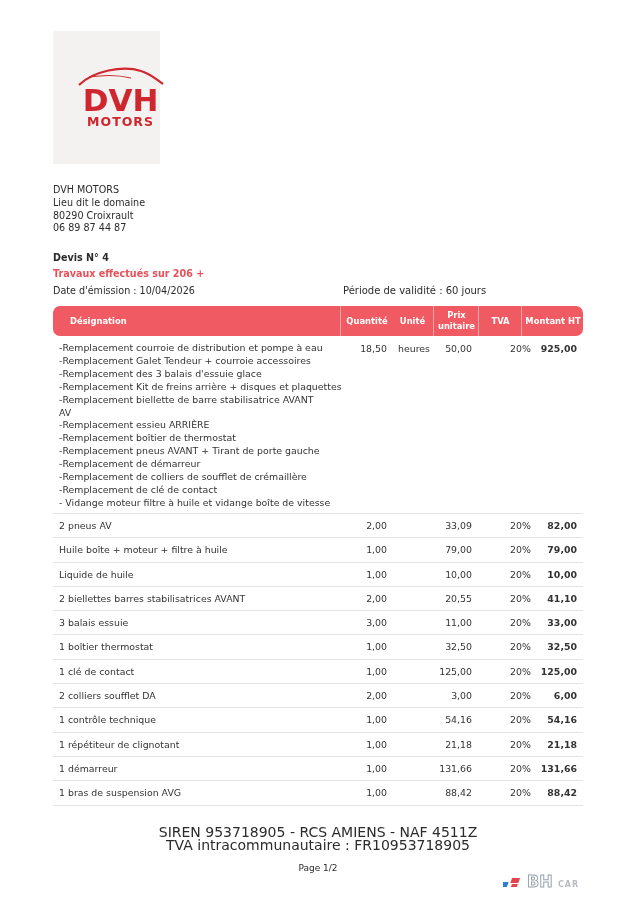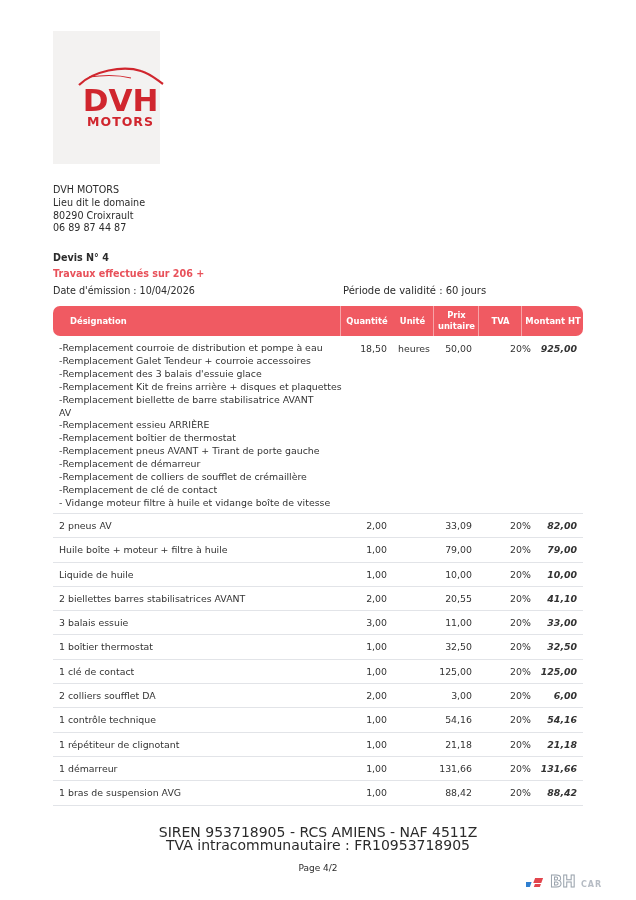--- a/index.html
+++ b/index.html
@@ -36,26 +36,26 @@
   .row { position: relative; border-bottom: 1.5px solid #e2e4e8; font-size: 9.4px; color: #333; }
   .row .cell { position: absolute; top: 0; white-space: nowrap; }
   .row.big { height: 177px; }
   .row.small { height: 23.3px; }
   .desc { left: 6px; top: 6px; line-height: 12.9px; position: absolute; }
   .row.small .cell { top: 6px; }
   .c-qte { right: 196px; text-align: right; }
   .c-unite { left: 345px; }
   .c-prix { right: 111px; text-align: right; }
   .c-tva { left: 439px; margin-left: 18px; }
-  .c-ht { right: 6px; text-align: right; font-weight: bold; font-style: italic; }
+  .c-ht { right: 6px; text-align: right; font-weight: bold; }
   .row.big .cell { top: 7px; }
 
   .footer-legal { position: absolute; left: 0; width: 636px; top: 826px; text-align: center; font-size: 14px; line-height: 12.6px; color: #2b2b2b; }
   .page-num { position: absolute; left: 0; width: 636px; top: 863px; text-align: center; font-size: 9px; }
-  .watermark { position: absolute; left: 526px; top: 870px; width: 100px; height: 22px; }
+  .watermark { position: absolute; left: 503px; top: 870px; width: 100px; height: 22px; }
 </style>
 </head>
 <body>
 
 <div class="logo-box">
   <svg width="135" height="133" viewBox="0 0 135 133">
     <path d="M26 54 C 40 40, 70 34, 88 40 C 98 43, 104 49, 110 53" fill="none" stroke="#d0262e" stroke-width="2.2"></path>
     <path d="M36 46 C 50 44, 66 44, 78 47" fill="none" stroke="#d0262e" stroke-width="1.2"></path>
     <text x="67.5" y="80" text-anchor="middle" font-family="DejaVu Sans, sans-serif" font-size="31" font-weight="bold" fill="#d0262e">DVH</text>
     <text x="67.5" y="95" text-anchor="middle" font-family="DejaVu Sans, sans-serif" font-size="12.5" font-weight="bold" letter-spacing="1" fill="#d0262e">MOTORS</text>
@@ -191,21 +191,21 @@
         <span class="cell c-tva">20%</span>
         <span class="cell c-ht">88,42</span>
       </div>
     </div>
 </div>
 
 <div class="footer-legal">
   <div>SIREN 953718905 - RCS AMIENS - NAF 4511Z</div>
   <div>TVA intracommunautaire : FR10953718905</div>
 </div>
-<div class="page-num">Page 4/2</div>
+<div class="page-num">Page 1/2</div>
 
 <div class="watermark">
   <svg width="100" height="22" viewBox="0 0 100 22">
     <rect x="3" y="12" width="7" height="5" fill="#2f7fd0" transform="skewX(-20)"></rect>
     <rect x="12" y="8" width="8" height="5" fill="#e2454d" transform="skewX(-20)"></rect>
     <rect x="14" y="14" width="6" height="3" fill="#e2454d" transform="skewX(-20)"></rect>
     <text x="24" y="17" font-family="DejaVu Sans, sans-serif" font-size="16" font-weight="bold" fill="none" stroke="#9aa3ad" stroke-width="1">BH</text>
     <text x="55" y="17" font-family="DejaVu Sans, sans-serif" font-size="8" font-weight="bold" fill="#b6bcc4" letter-spacing="1">CAR</text>
   </svg>
 </div>

